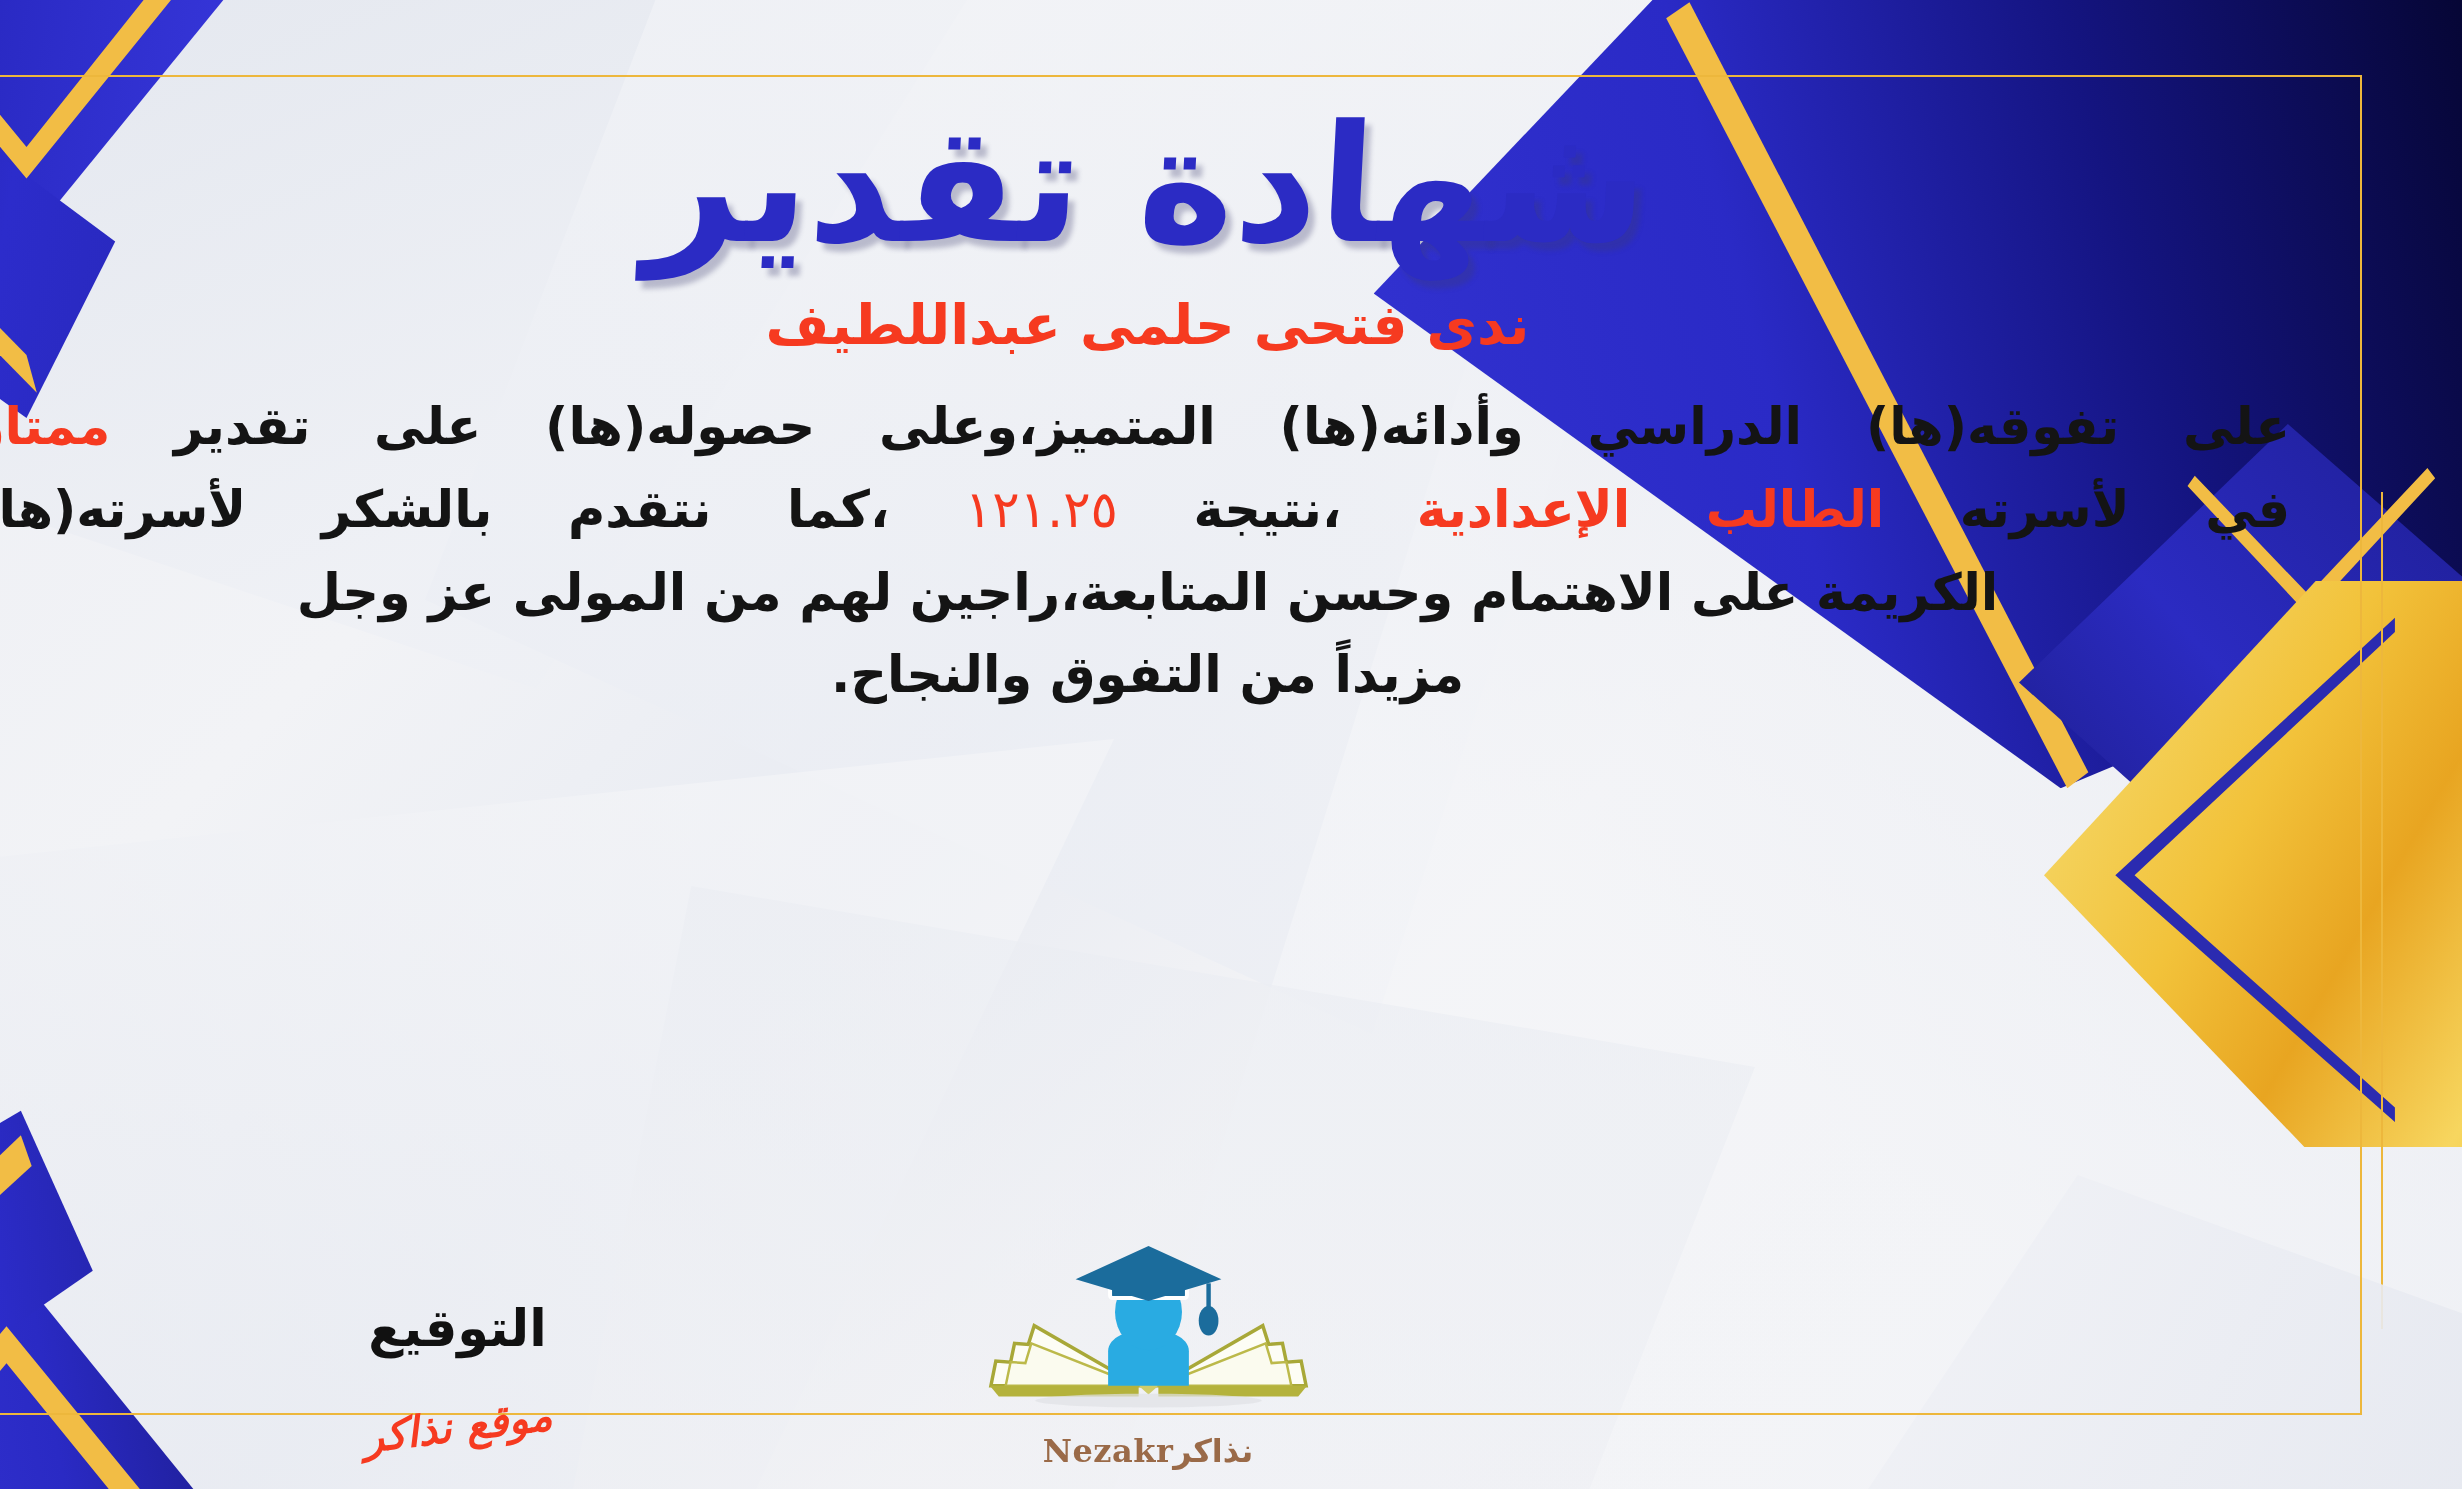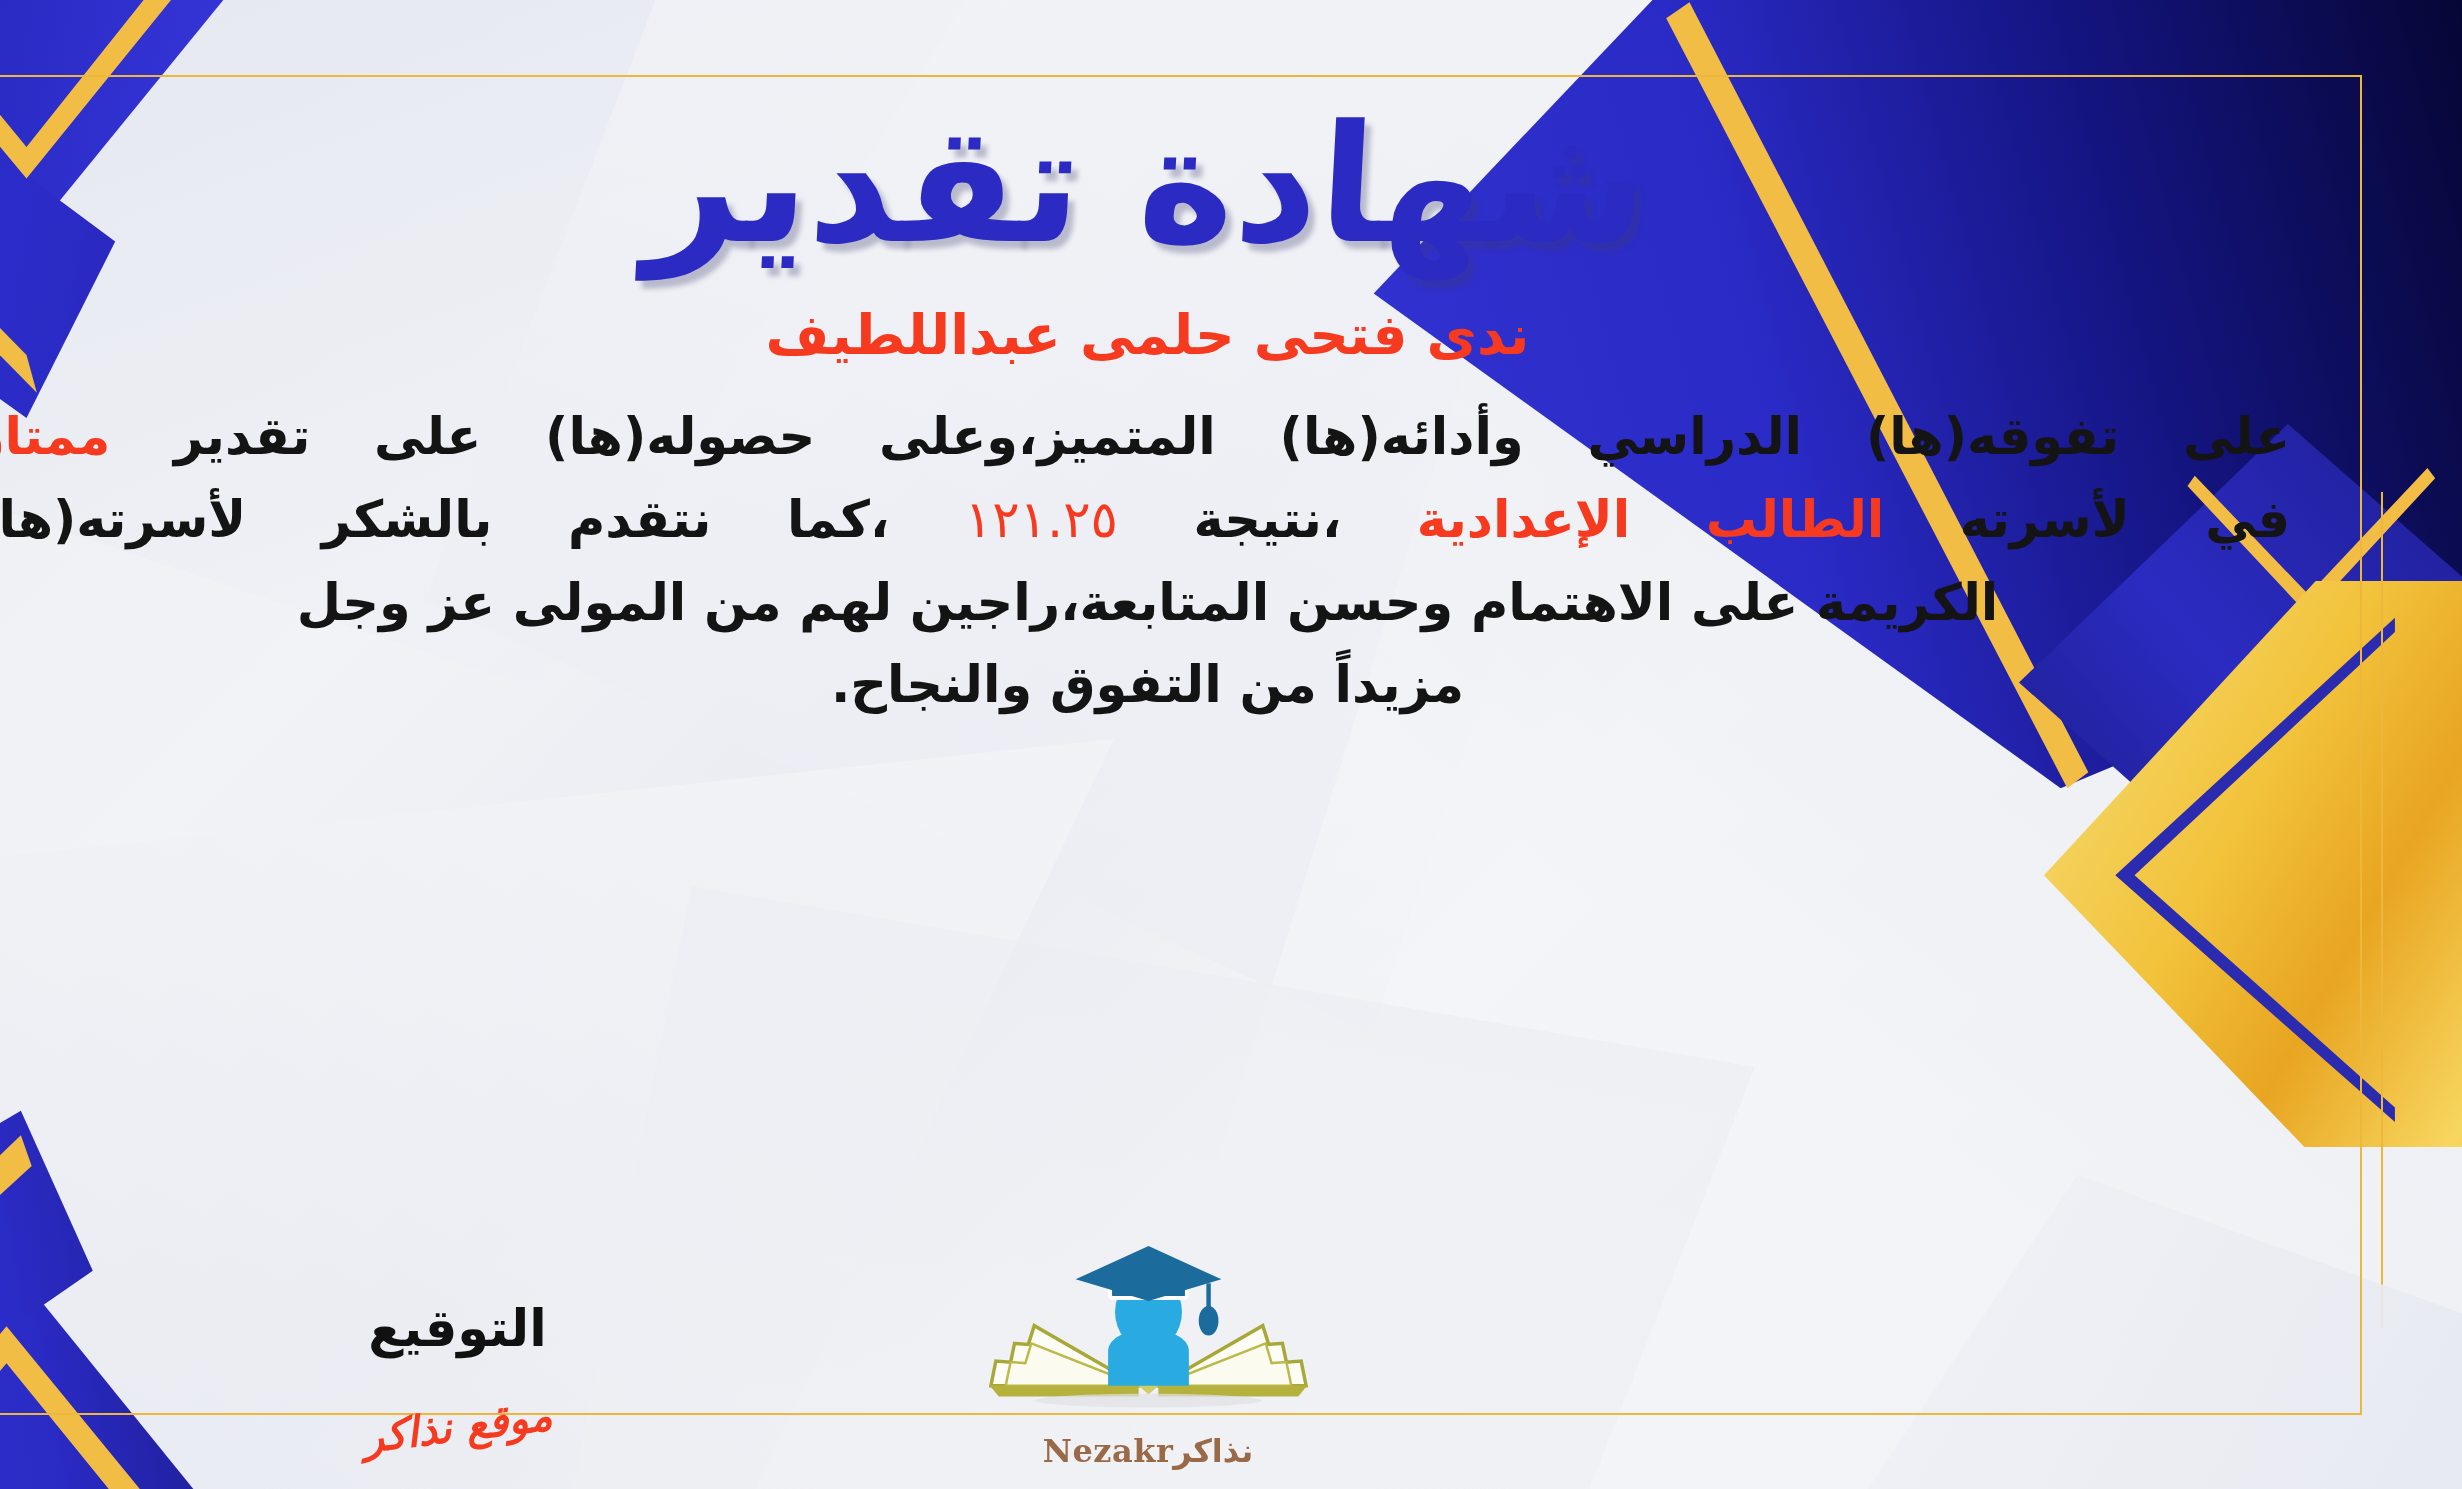--- a/index.html
+++ b/index.html
@@ -187,21 +187,21 @@
   }
 
   .intro {
     margin-top: 59px;
     font-size: 57px;
     color: #111111;
     font-weight: 600;
   }
 
   .student-name {
-    margin-top: 33px;
+    margin-top: 23px;
     font-size: 55px;
     color: #f63a20;
     font-weight: 700;
   }
 
   .body-block {
     margin-top: 29.5px;
     width: 2315px;
     font-size: 51px;
     line-height: 1.62;

